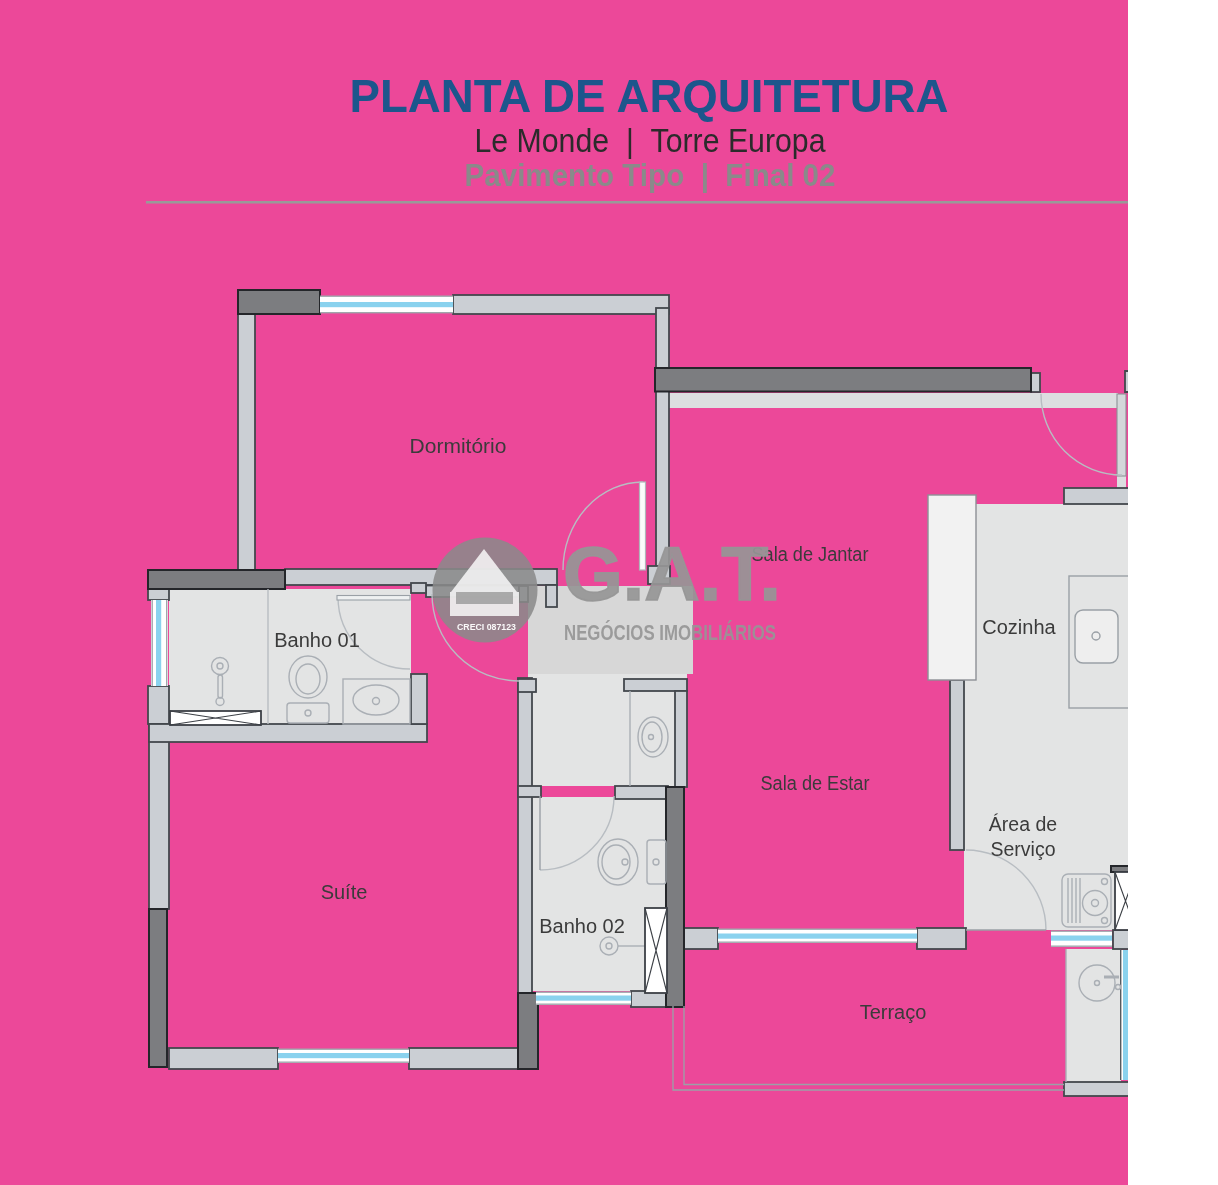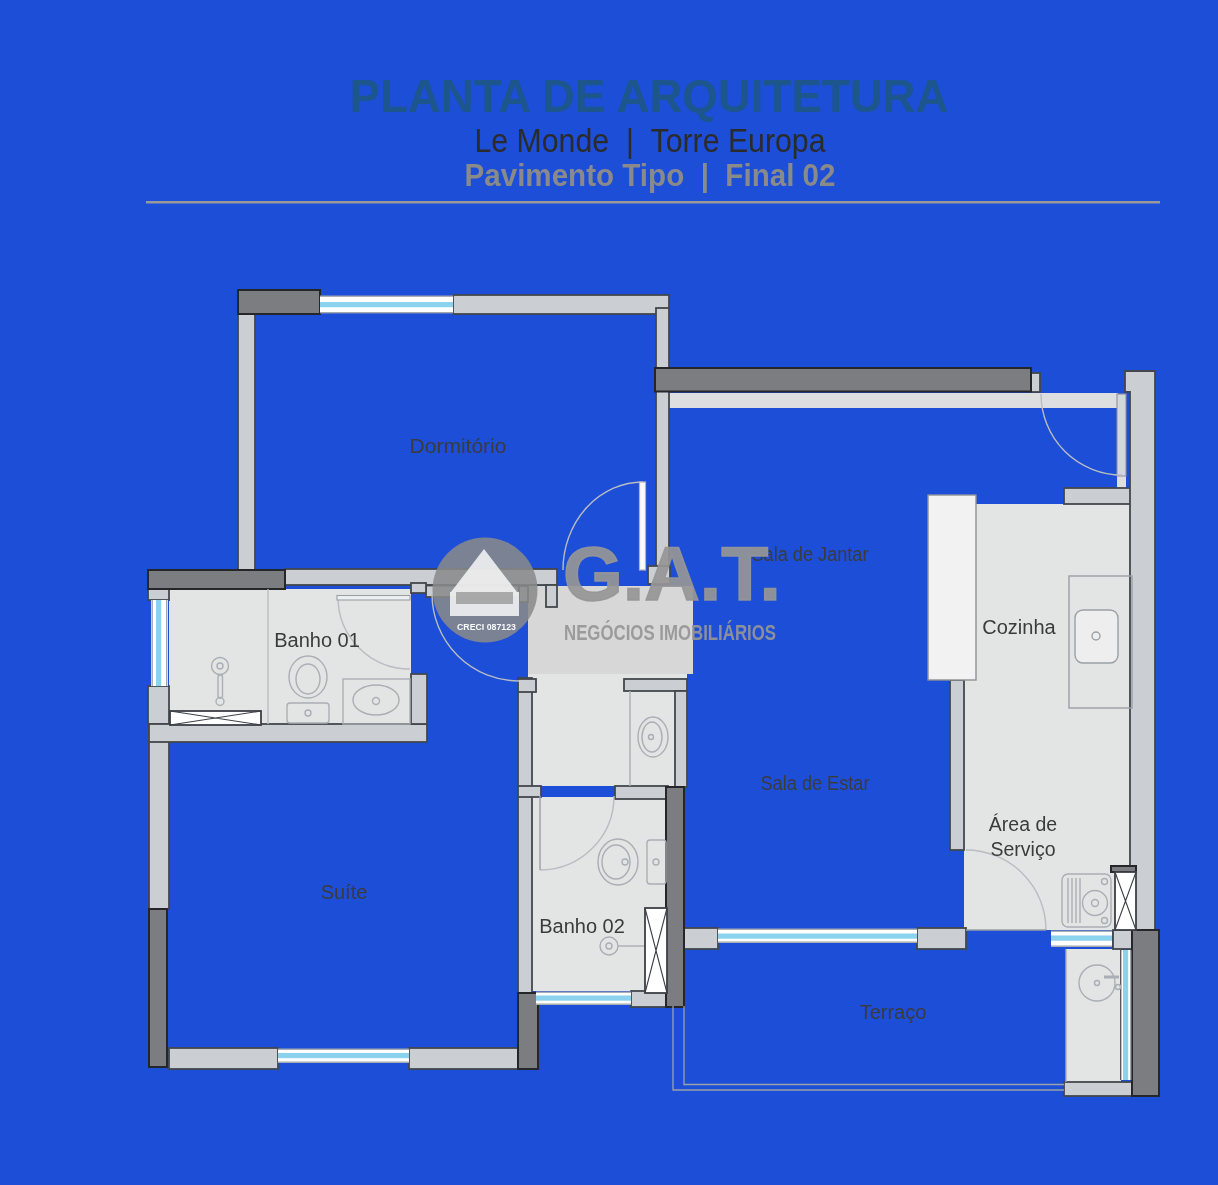--- a/index.html
+++ b/index.html
@@ -1,16 +1,16 @@
 <!DOCTYPE html>
 <html><head>
 <meta charset="utf-8">
 <style>
   html,body{margin:0;padding:0;background:#ffffff;}
-  .page{position:relative;width:1218px;height:1185px;background:#1d4ed8;overflow:hidden;
+  .page{position:relative;width:1128px;height:1185px;background:#ec4899;overflow:hidden;
         font-family:"Liberation Sans", sans-serif;}
   svg{display:block}
   text{font-family:"Liberation Sans", sans-serif;}
 </style>
 </head>
 <body>
 <div class="page">
 <svg width="1218" height="1185" viewBox="0 0 1218 1185" xmlns="http://www.w3.org/2000/svg">
 
 <text x="649" y="112" text-anchor="middle" font-size="46" font-weight="bold" fill="#1c568c" textLength="599" lengthAdjust="spacingAndGlyphs">PLANTA DE ARQUITETURA</text>

